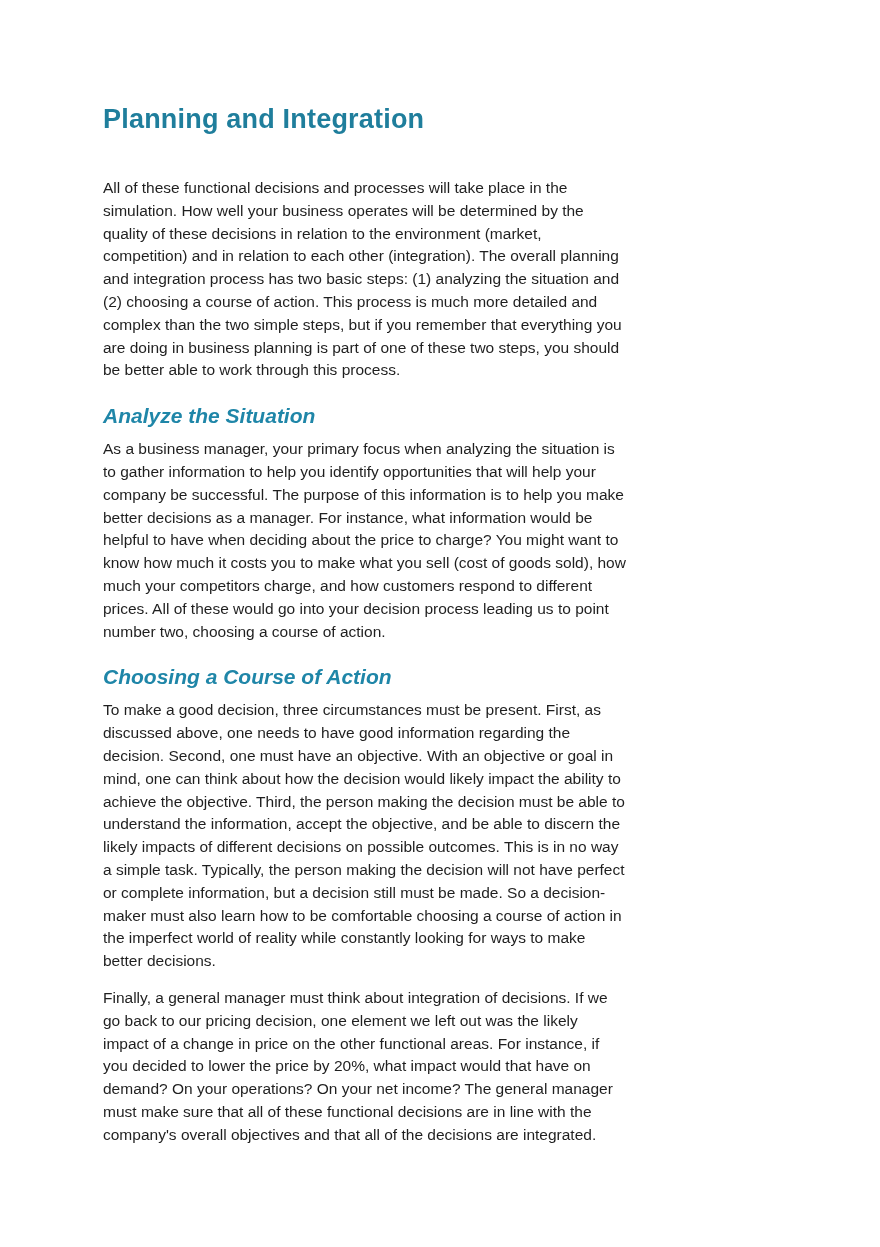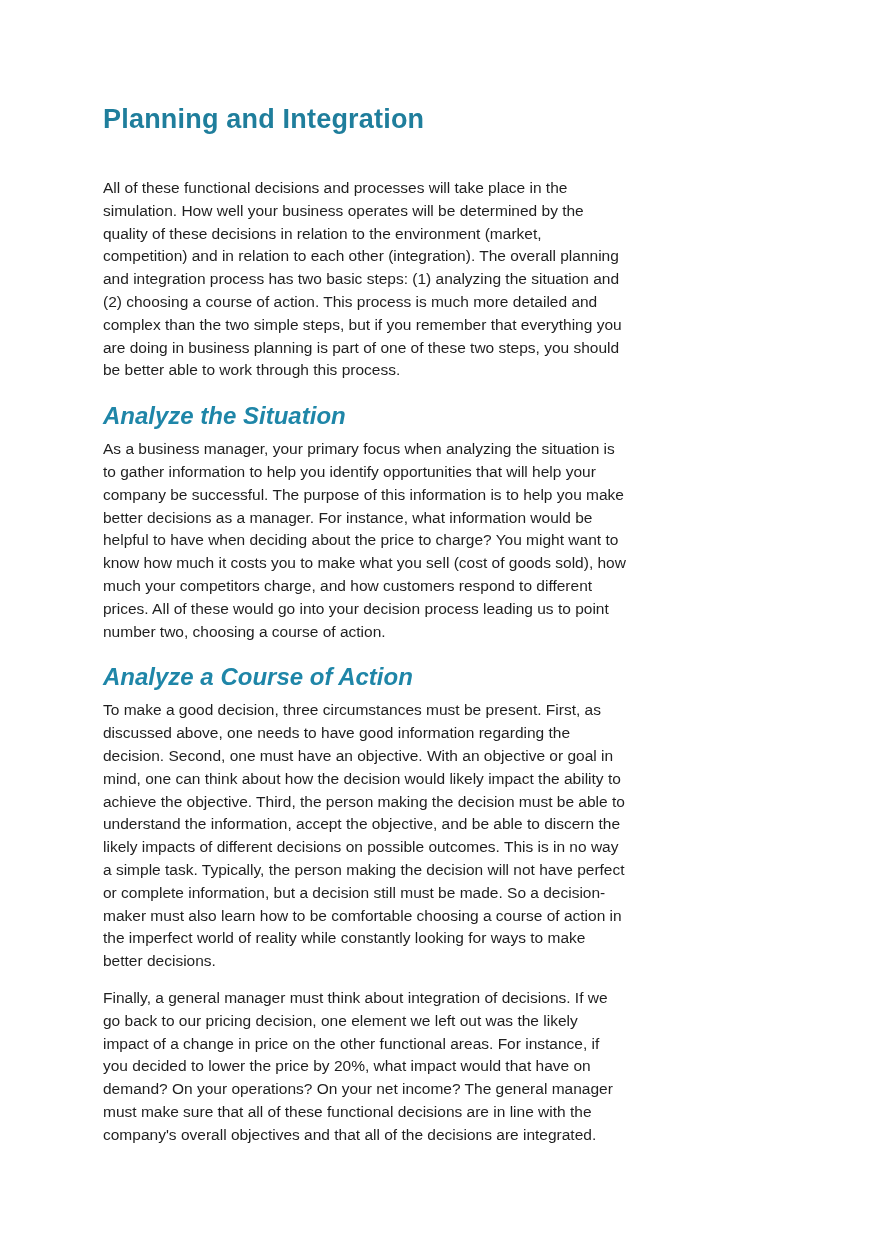--- a/index.html
+++ b/index.html
@@ -27,21 +27,21 @@
     letter-spacing: 0.2px;
   }
   .body-text {
     margin: 0 0 14px 0;
     font-size: 15.5px;
     line-height: 22.8px;
     color: #1f1f1f;
   }
   .section-heading {
     margin: 22px 0 10px 0;
-    font-size: 24px;
+    font-size: 21px;
     line-height: 24px;
     font-weight: 600;
     font-style: italic;
     color: #1f86a8;
   }
   .intro-text {
     margin-top: 42px;
   }
 </style>
 </head>
@@ -52,21 +52,21 @@
   <h1 class="doc-title">Planning and Integration</h1>
 
   <p class="body-text intro-text">All of these functional decisions and processes will take place in the simulation. How well your business operates will be determined by the quality of these decisions in relation to the environment (market, competition) and in relation to each other (integration). The overall planning and integration process has two basic steps: (1) analyzing the situation and (2) choosing a course of action. This process is much more detailed and complex than the two simple steps, but if you remember that everything you are doing in business planning is part of one of these two steps, you should be better able to work through this process.</p>
 
   <div>
     <h2 class="section-heading">Analyze the Situation</h2>
     <p class="body-text">As a business manager, your primary focus when analyzing the situation is to gather information to help you identify opportunities that will help your company be successful. The purpose of this information is to help you make better decisions as a manager. For instance, what information would be helpful to have when deciding about the price to charge? You might want to know how much it costs you to make what you sell (cost of goods sold), how much your competitors charge, and how customers respond to different prices. All of these would go into your decision process leading us to point number two, choosing a course of action.</p>
   </div>
 
   <div>
-    <h2 class="section-heading">Analyze a Course of Action</h2>
+    <h2 class="section-heading">Choosing a Course of Action</h2>
     <p class="body-text">To make a good decision, three circumstances must be present. First, as discussed above, one needs to have good information regarding the decision. Second, one must have an objective. With an objective or goal in mind, one can think about how the decision would likely impact the ability to achieve the objective. Third, the person making the decision must be able to understand the information, accept the objective, and be able to discern the likely impacts of different decisions on possible outcomes. This is in no way a simple task. Typically, the person making the decision will not have perfect or complete information, but a decision still must be made. So a decision-maker must also learn how to be comfortable choosing a course of action in the imperfect world of reality while constantly looking for ways to make better decisions.</p>
   </div>
 
   <div>
     <p class="body-text">Finally, a general manager must think about integration of decisions. If we go back to our pricing decision, one element we left out was the likely impact of a change in price on the other functional areas. For instance, if you decided to lower the price by 20%, what impact would that have on demand? On your operations? On your net income? The general manager must make sure that all of these functional decisions are in line with the company's overall objectives and that all of the decisions are integrated.</p>
   </div>
 
 </div>
 
 </body></html>

